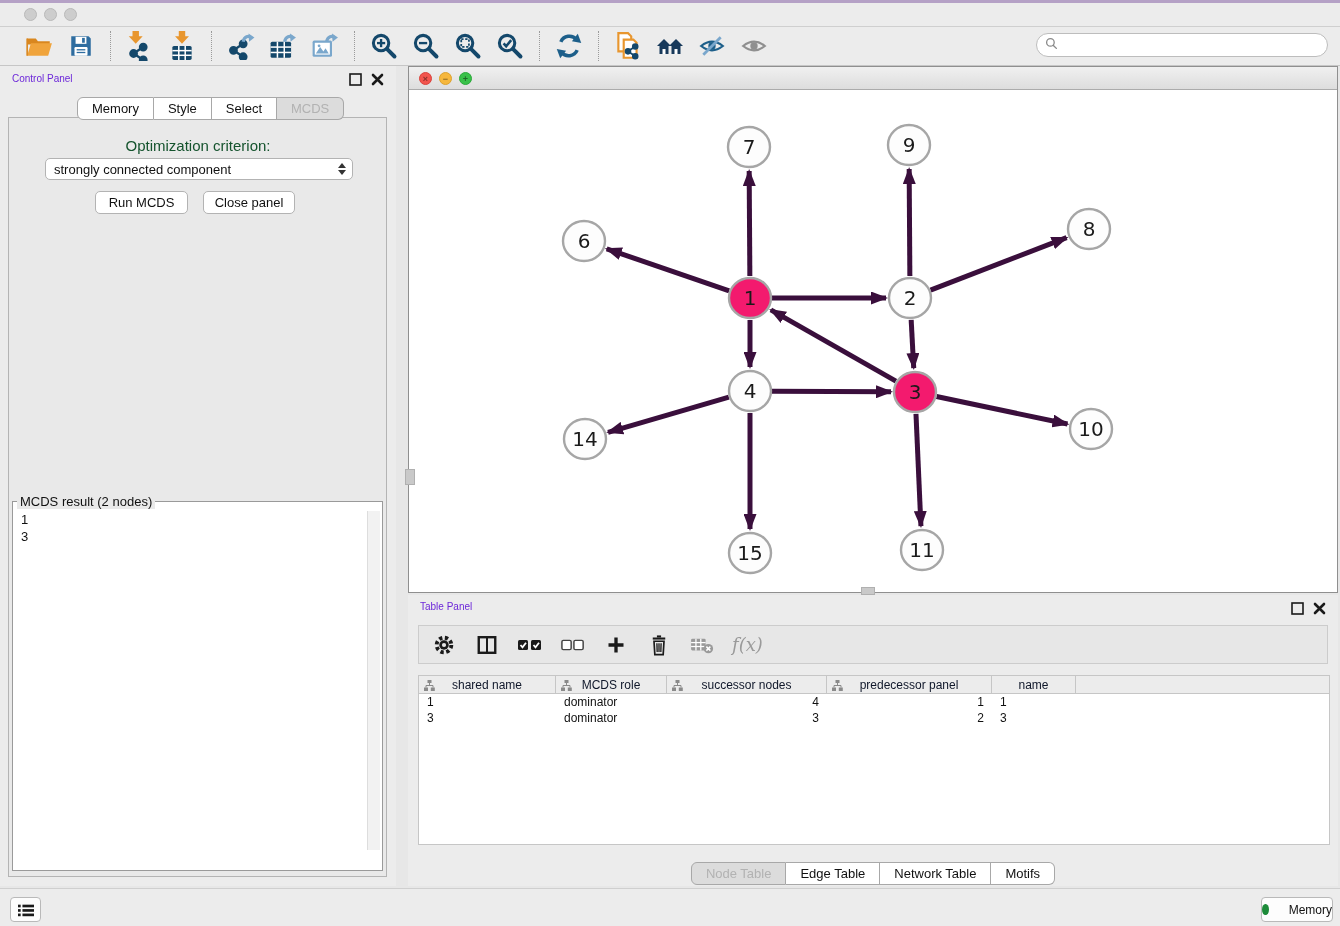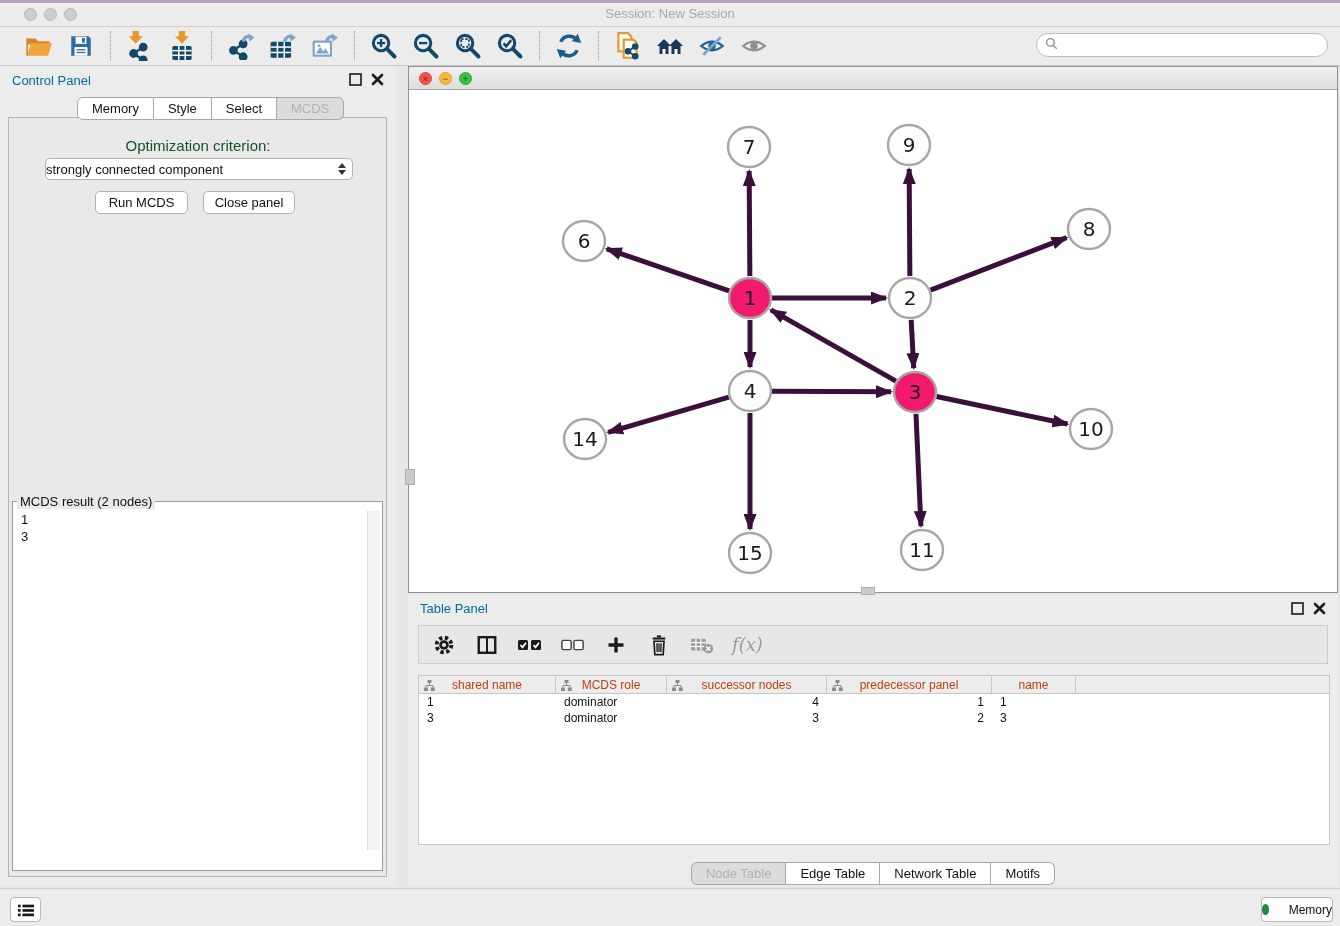--- a/index.html
+++ b/index.html
@@ -14,30 +14,30 @@
   #toolbar{left:0;top:27px;width:1340px;height:38px;background:#ececec;border-bottom:1px solid #c6c6c6;}
   #toolbar-icons{position:absolute;left:10px;top:0;height:38px;display:flex;align-items:center;}
   .tb-group{display:flex;align-items:center;gap:12px;padding:0 14px;}
   .tb-sep{width:0;height:30px;border-left:1px dotted #9a9a9a;}
   .tb-icon{width:30px;height:30px;display:flex;align-items:center;justify-content:center;cursor:default;}
   .tb-icon svg{display:block;}
   #search-box{right:12px;top:6px;width:292px;height:24px;background:#fff;border:1px solid #bdbdbd;border-radius:13px;display:flex;align-items:center;padding:0 8px;box-sizing:border-box;}
   #search-box input{border:none;outline:none;flex:1;font-size:12px;background:transparent;margin-left:5px;}
   
   #control-panel{left:0;top:66px;width:396px;height:820px;background:#ececec;}
-  .panel-title{font-size:13px;color:#0369a1;}
+  .panel-title{font-size:10px;color:#6d28d9;}
   .mini-btns{display:flex;gap:9px;align-items:center;}
   .cp-inner{position:absolute;left:8px;top:51px;width:379px;height:760px;background:#e9e9e9;border:1px solid #b4b4b4;box-sizing:border-box;}
   .tabbar{position:absolute;display:flex;}
   .tab{height:21px;line-height:21px;font-size:13px;padding:0 14px;background:#fff;border:1px solid #a8a8a8;border-left:none;color:#111;text-align:center;}
   .tab:first-child{border-left:1px solid #a8a8a8;border-radius:6px 0 0 6px;}
   .tab:last-child{border-radius:0 6px 6px 0;}
   .tab.active{background:#dcdcdc;color:#b2b2b2;text-align:center;}
   #opt-label{left:0;top:71px;width:396px;text-align:center;font-size:15px;color:#14532d;}
-  #criterion-select{left:45px;top:92px;width:308px;height:22px;background:#fff;border:1px solid #b3b3b3;border-radius:5px;box-sizing:border-box;display:flex;align-items:center;font-size:13px;color:#111;}
+  #criterion-select{left:45px;top:92px;width:308px;height:22px;background:#fff;border:1px solid #b3b3b3;border-radius:5px;box-sizing:border-box;display:flex;align-items:center;font-size:13px;padding-left:8px;color:#111;}
   #criterion-select .stepper{margin-left:auto;margin-right:6px;display:flex;flex-direction:column;gap:2px;}
   .tri-up{width:0;height:0;border-left:4px solid transparent;border-right:4px solid transparent;border-bottom:5px solid #333;}
   .tri-dn{width:0;height:0;border-left:4px solid transparent;border-right:4px solid transparent;border-top:5px solid #333;}
   .cp-btn{position:absolute;top:125px;height:23px;background:#fff;border:1px solid #b3b3b3;border-radius:5px;font-size:13px;color:#111;display:flex;align-items:center;justify-content:center;box-sizing:border-box;}
   #result-box{left:12px;top:428px;width:371px;height:377px;border:1px solid #9a9a9a;background:#fff;margin:0;padding:0;box-sizing:border-box;}
   #result-box legend{font-size:13px;color:#111;background:#e9e9e9;padding:0 3px;margin-left:4px;}
   #result-lines{position:absolute;left:8px;top:2px;font-size:13px;color:#111;white-space:pre-line;line-height:17px;}
   #result-scroll{position:absolute;right:2px;top:2px;width:12px;height:94%;background:#f2f2f2;border-left:1px solid #ddd;}
   
   #network-window{left:408px;top:66px;width:930px;height:527px;background:#fff;border:1px solid #8f8f8f;box-sizing:border-box;}
@@ -45,41 +45,40 @@
   .light{position:absolute;top:5px;width:13px;height:13px;border-radius:50%;box-sizing:border-box;font-size:9px;line-height:12px;text-align:center;color:rgba(0,0,0,.45);font-weight:bold;}
   #net-title{position:absolute;left:0;top:4px;width:100%;text-align:center;font-size:13px;color:#222;}
   #graph-svg{position:absolute;left:0;top:23px;}
   .scroll-handle{background:#c9c9c9;border:1px solid #b0b0b0;}
   
   #table-panel{left:408px;top:595px;width:930px;height:291px;background:#ececec;}
   #tp-toolbar{position:absolute;left:10px;top:30px;width:910px;height:39px;background:#e7e7e7;border:1px solid #cccccc;box-sizing:border-box;display:flex;align-items:center;gap:17px;padding-left:12px;}
   #tp-toolbar .tb-icon{width:26px;height:26px;}
   #fx-label{font-size:18px;font-family:"DejaVu Serif", serif;font-style:italic;color:#9a9a9a;}
   #tbl-header{position:absolute;left:10px;top:80px;width:912px;height:19px;display:flex;background:#ececec;border:1px solid #c6c6c6;box-sizing:border-box;}
-  .th{display:flex;align-items:center;justify-content:center;position:relative;font-size:12px;color:#c2410c;border-right:1px solid #c6c6c6;box-sizing:border-box;height:100%;}
+  .th{display:flex;align-items:center;justify-content:center;position:relative;font-size:12px;color:#0f172a;border-right:1px solid #c6c6c6;box-sizing:border-box;height:100%;}
   .th .hier{position:absolute;left:5px;top:4px;}
   #tbl-body{position:absolute;left:10px;top:99px;width:912px;height:151px;background:#fff;border:1px solid #c6c6c6;border-top:none;box-sizing:border-box;}
   .trow{display:flex;height:16px;font-size:12px;color:#111;}
   .td{box-sizing:border-box;padding:1px 8px 0 8px;overflow:hidden;white-space:nowrap;}
   .td.r{text-align:right;}
   #tbl-tabs{position:absolute;left:0;top:267px;width:930px;display:flex;justify-content:center;}
   
   #status-bar{left:0;top:888px;width:1340px;height:38px;background:#ececec;border-top:1px solid #cfcfcf;}
   .sb-btn{position:absolute;top:8px;height:25px;background:#fdfdfd;border:1px solid #b9b9b9;border-radius:4px;display:flex;align-items:center;justify-content:center;box-sizing:border-box;font-size:12px;color:#111;gap:20px;}
   .mem-dot{width:11px;height:11px;border-radius:50%;background:#1d8b3a;}
 </style>
 </head>
 <body>
 
 <div id="titlebar" class="abs">
   <div class="accent"></div>
   <span class="tdot" style="left:24px"></span>
   <span class="tdot" style="left:44px"></span>
   <span class="tdot" style="left:64px"></span>
-  <div id="win-title" class="abs">Session: New Session</div>
 </div>
 
 <div id="toolbar" class="abs">
   <div id="toolbar-icons">
       <span class="tb-group">
         <span class="tb-icon">
           <svg width="28" height="26" viewBox="0 0 26 24">
             <path d="M2 5 h8 l2 2.5 h11 v3 H2 Z" fill="#d9871f"></path>
             <path d="M2 21 L5.5 9.5 H25 L21.5 21 Z" fill="#f0a43c"></path>
             <path d="M2 5 V21" stroke="#d9871f" stroke-width="1.5"></path>

